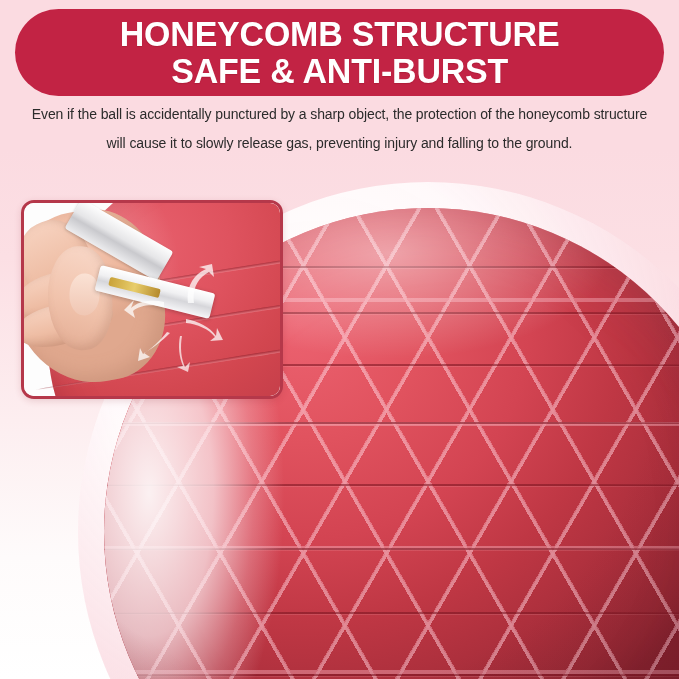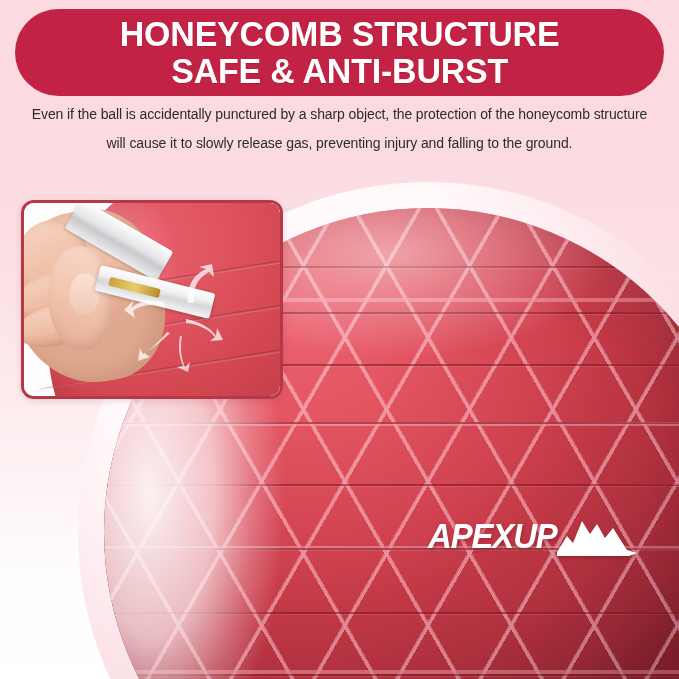--- a/index.html
+++ b/index.html
@@ -348,22 +348,14 @@
         <path d="M34 2 C26 10 16 18 8 22 L14 26 L2 30 L4 17 L7 23 C15 18 24 10 31 1 Z" fill="#ffffff" opacity="0.9"></path>
       </svg>
     </div>
     <div class="arrow" style="left:148px;top:132px;">
       <svg width="24" height="38" viewBox="0 0 24 38">
         <path d="M10 1 C8 12 9 24 13 32 L18 27 L16 37 L5 32 L11 31 C7 22 6 11 8 1 Z" fill="#ffffff" opacity="0.85"></path>
       </svg>
     </div>
   </div>
 
-  <div id="logo">
-    <span class="word">APEXUP</span>
-    <span class="mtn">
-      <svg width="82" height="44" viewBox="0 0 82 44">
-        <path d="M0 40 L10 24 L16 31 L25 9 L33 22 L40 12 L48 26 L56 16 L70 38 L80 41 L72 44 L0 44 Z" fill="#ffffff"></path>
-      </svg>
-    </span>
-  </div>
 
 </div>
 
 </body></html>

